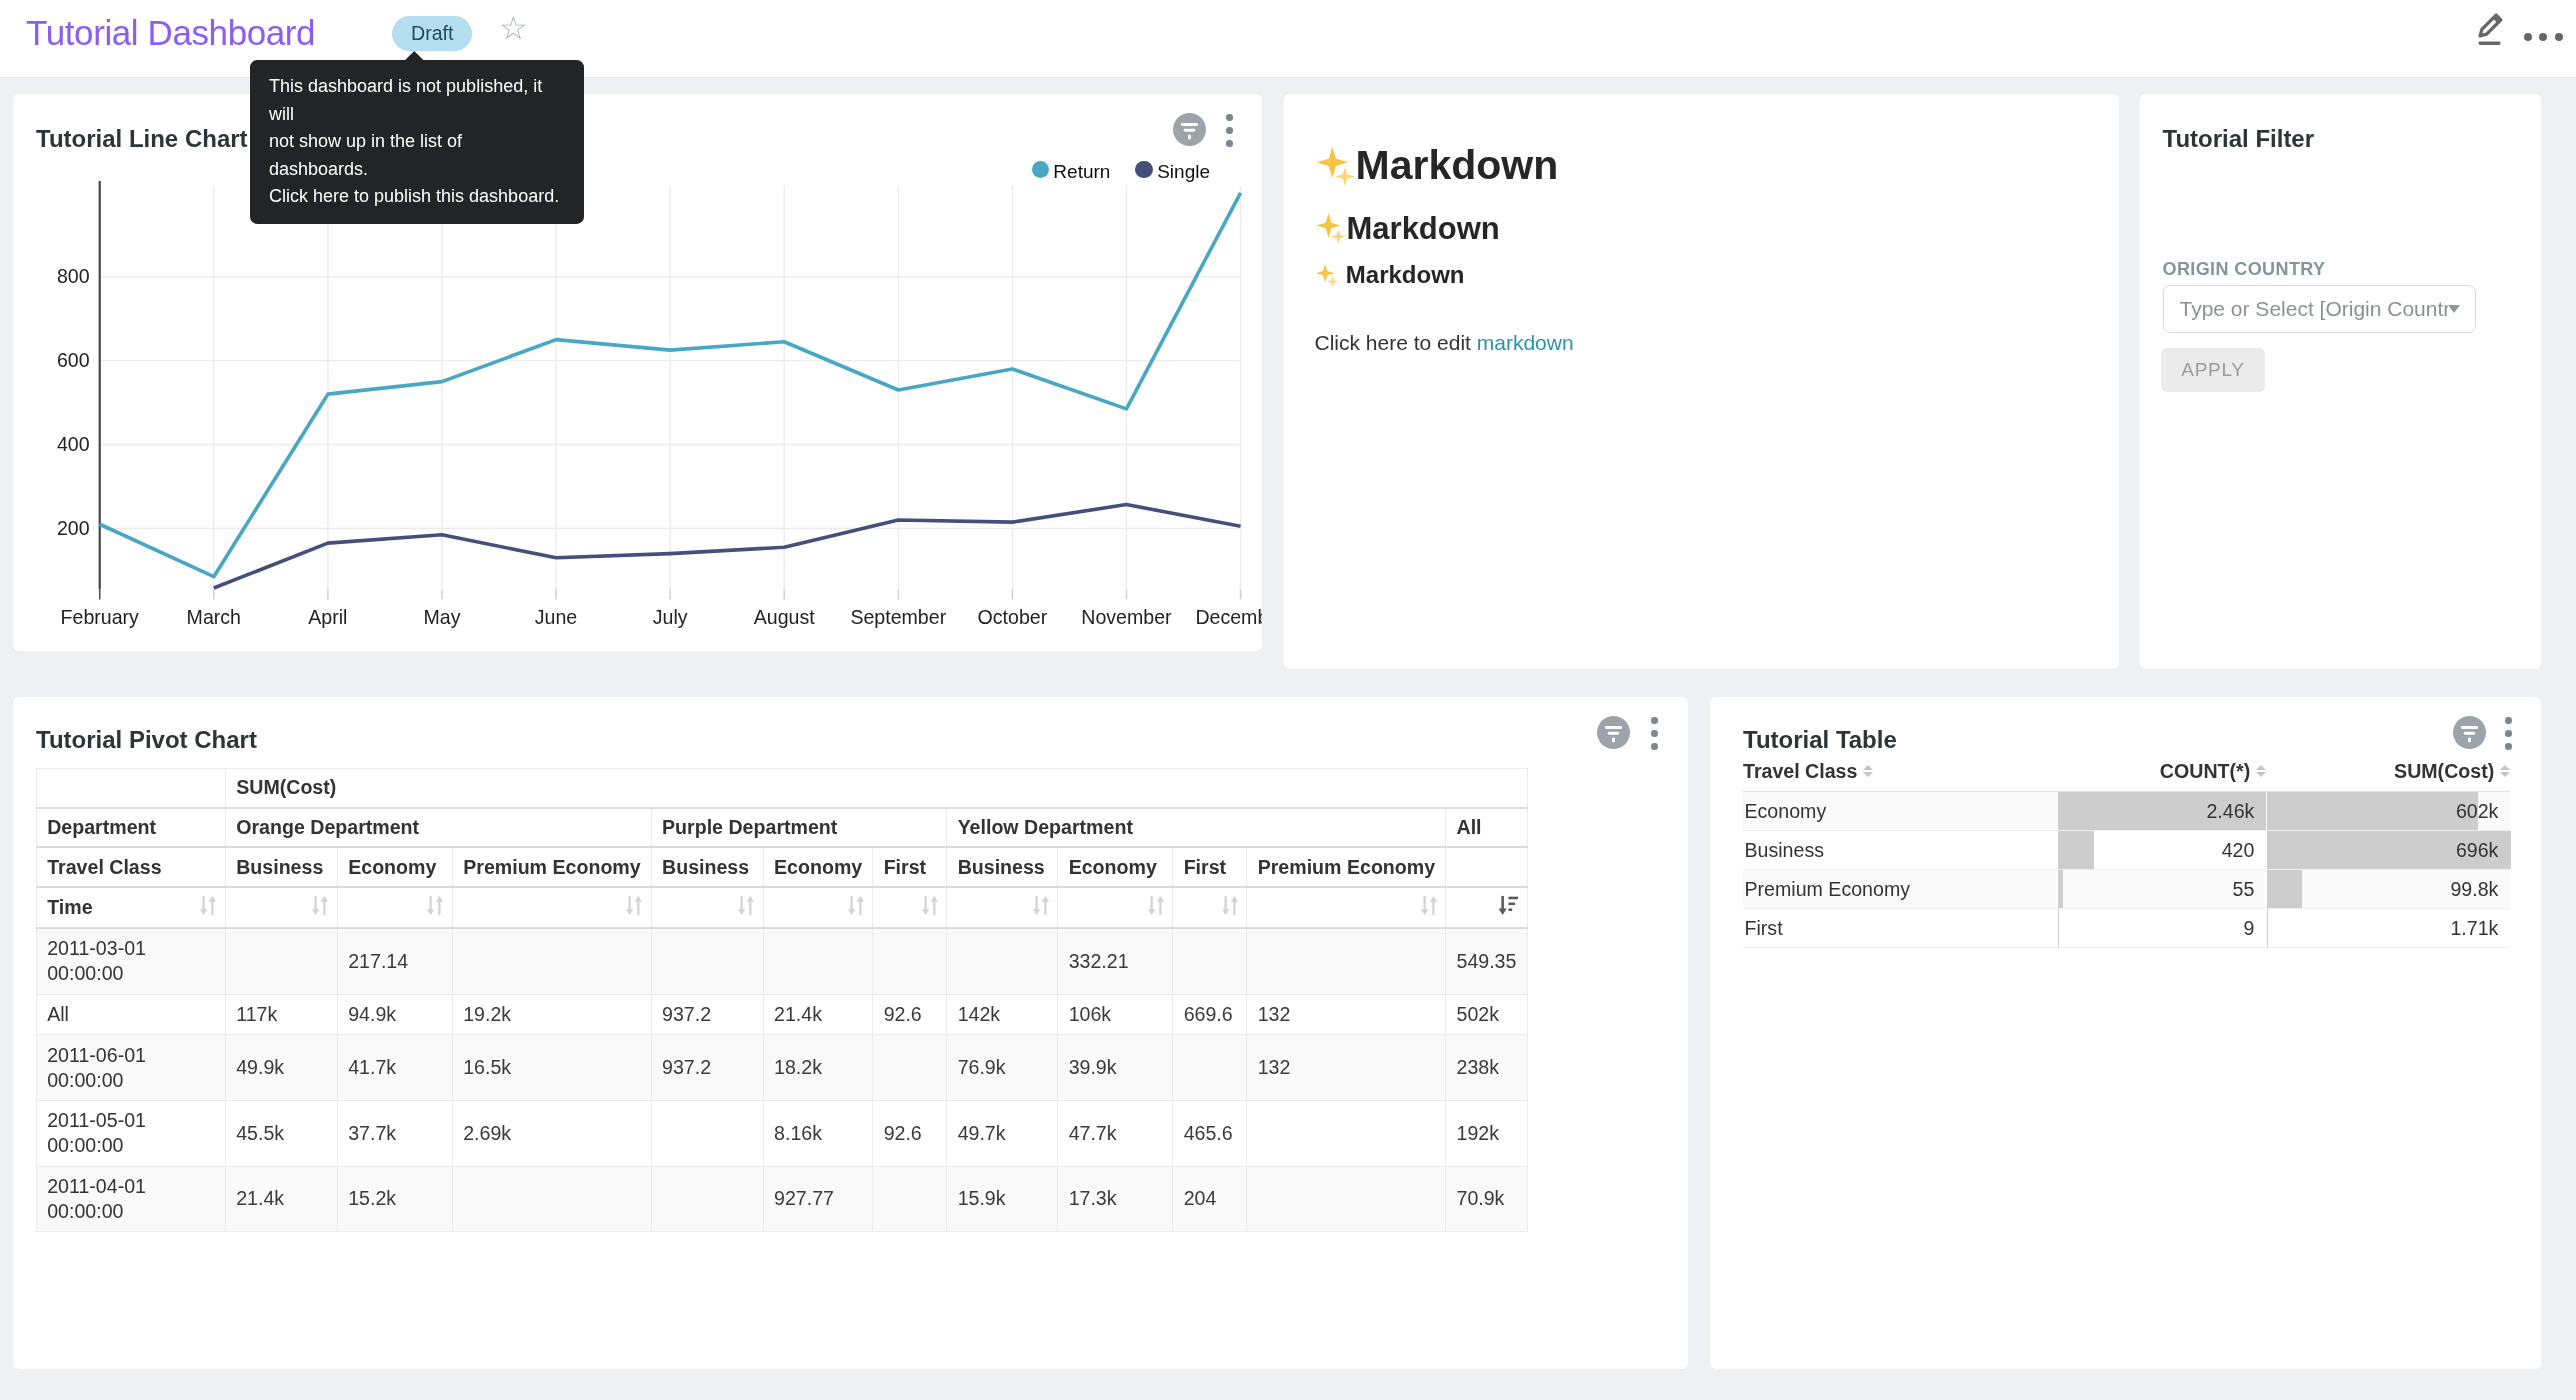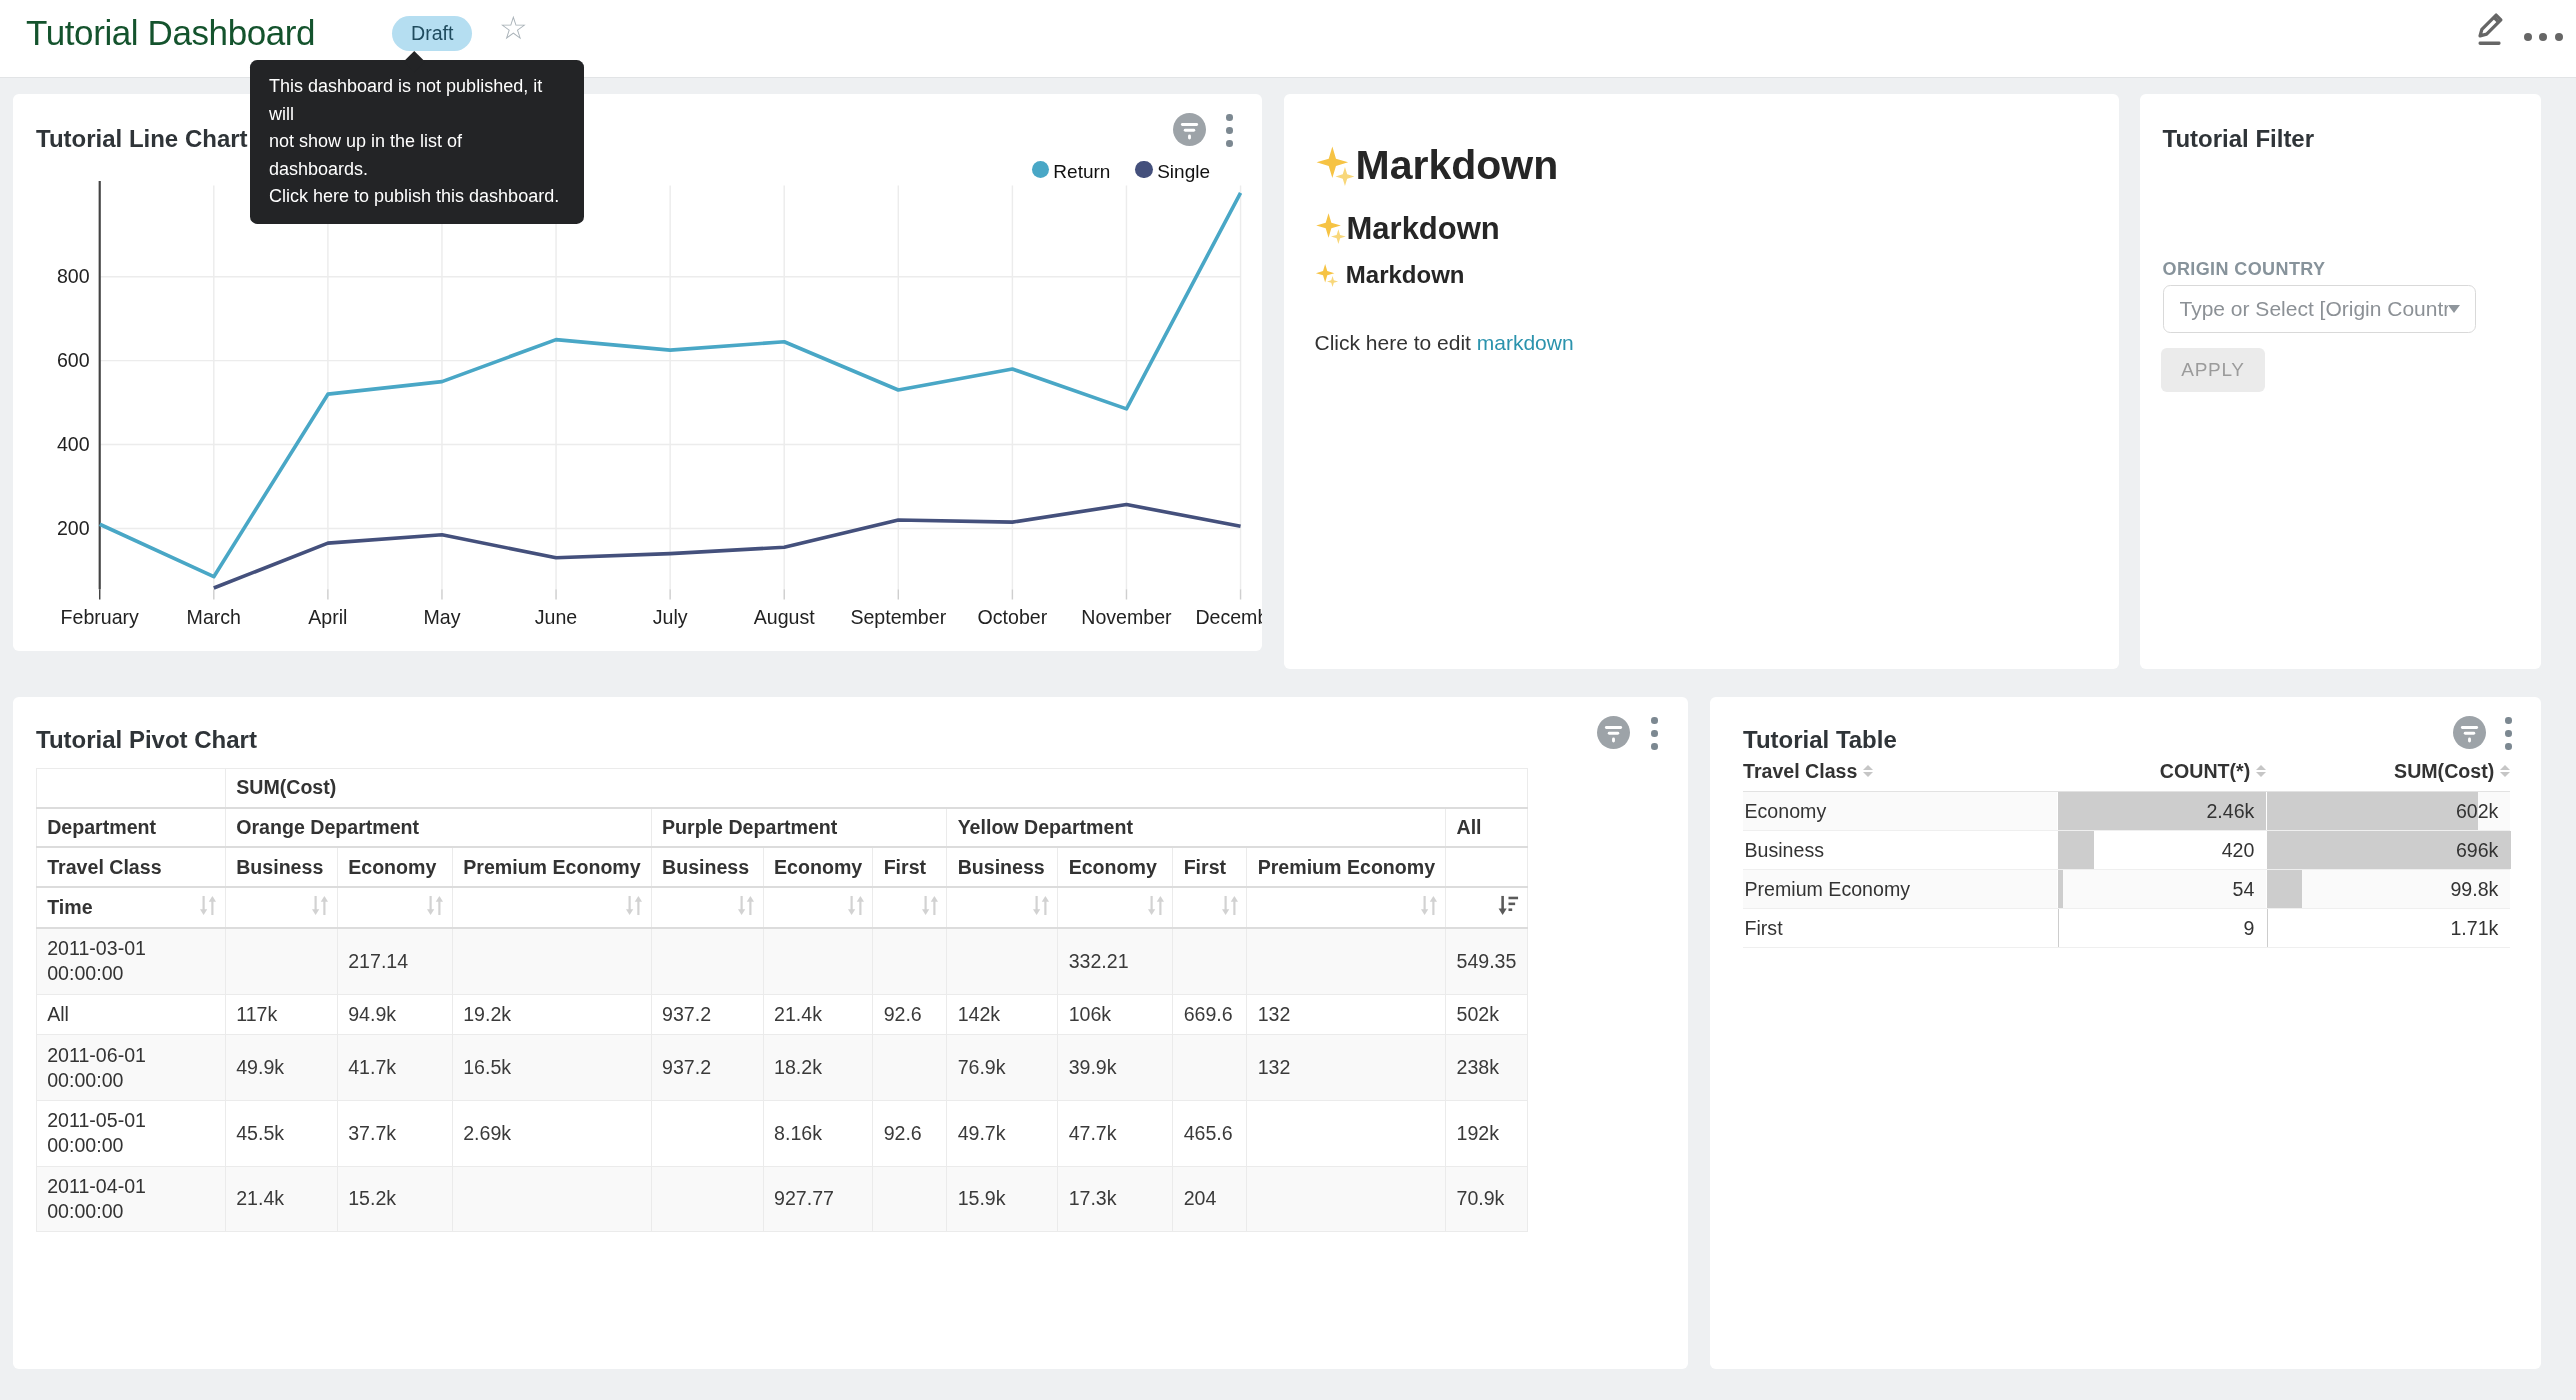--- a/index.html
+++ b/index.html
@@ -1,21 +1,21 @@
 <!DOCTYPE html>
 <html style="font-size:11.6px"><head>
 <meta charset="utf-8">
 <style>
   html,body{margin:0;padding:0;background:#eef0f2;}
   *{box-sizing:border-box;font-family:"Liberation Sans",sans-serif;}
   .canvas{position:relative;width:2576px;height:1400px;background:#eef0f2;overflow:hidden;}
 
   
   .topbar{position:absolute;left:0;top:0;width:2576px;height:78px;background:#fff;border-bottom:1.5px solid #e2e4e6;}
-  .dash-title{position:absolute;left:26px;top:13px;font-size:35px;font-weight:500;color:#14532d;letter-spacing:-0.4px;}
+  .dash-title{position:absolute;left:26px;top:13px;font-size:35px;font-weight:500;color:#8b5cf6;letter-spacing:-0.4px;}
   .draft-badge{position:absolute;left:392px;top:16px;height:35px;padding:0 19px;background:#b5def1;border-radius:725px;
     display:flex;align-items:center;font-size:19.6px;color:#1f4b5e;}
   .star{position:absolute;left:499px;top:11.6px;font-size:32px;color:#a9b2b8;line-height:1;}
   .edit-icon{position:absolute;left:2472px;top:7.3px;width:38px;height:41px;}
   .more-icon{position:absolute;left:2524px;top:33px;display:flex;gap:7.3px;}
   .more-icon i{width:8px;height:8px;border-radius:50%;background:#666;}
 
   
   .tooltip{position:absolute;left:250px;top:60px;width:334px;background:#232426;border-radius:7.3px;
     padding:13px 19px;color:#fff;font-size:18px;line-height:27.6px;z-index:50;}
@@ -544,21 +544,21 @@
               <span class="bar" style="width:244px"></span>
                     <span class="val">696k</span>
             </div>
           </div>
           <div class="tt-row striped">
             <div class="cell" style="width: 314px;">
               <span class="name">Premium Economy</span>
             </div>
             <div class="cell" style="width: 209px; border-left: 1.5px solid rgb(255, 255, 255);">
               <span class="bar" style="width:5.1px"></span>
-                    <span class="val">54</span>
+                    <span class="val">55</span>
             </div>
             <div class="cell" style="width: 244px; border-left: 1.5px solid rgb(255, 255, 255);">
               <span class="bar" style="width:35px"></span>
                     <span class="val">99.8k</span>
             </div>
           </div>
           <div class="tt-row">
             <div class="cell" style="width: 314px;">
               <span class="name">First</span>
             </div>

